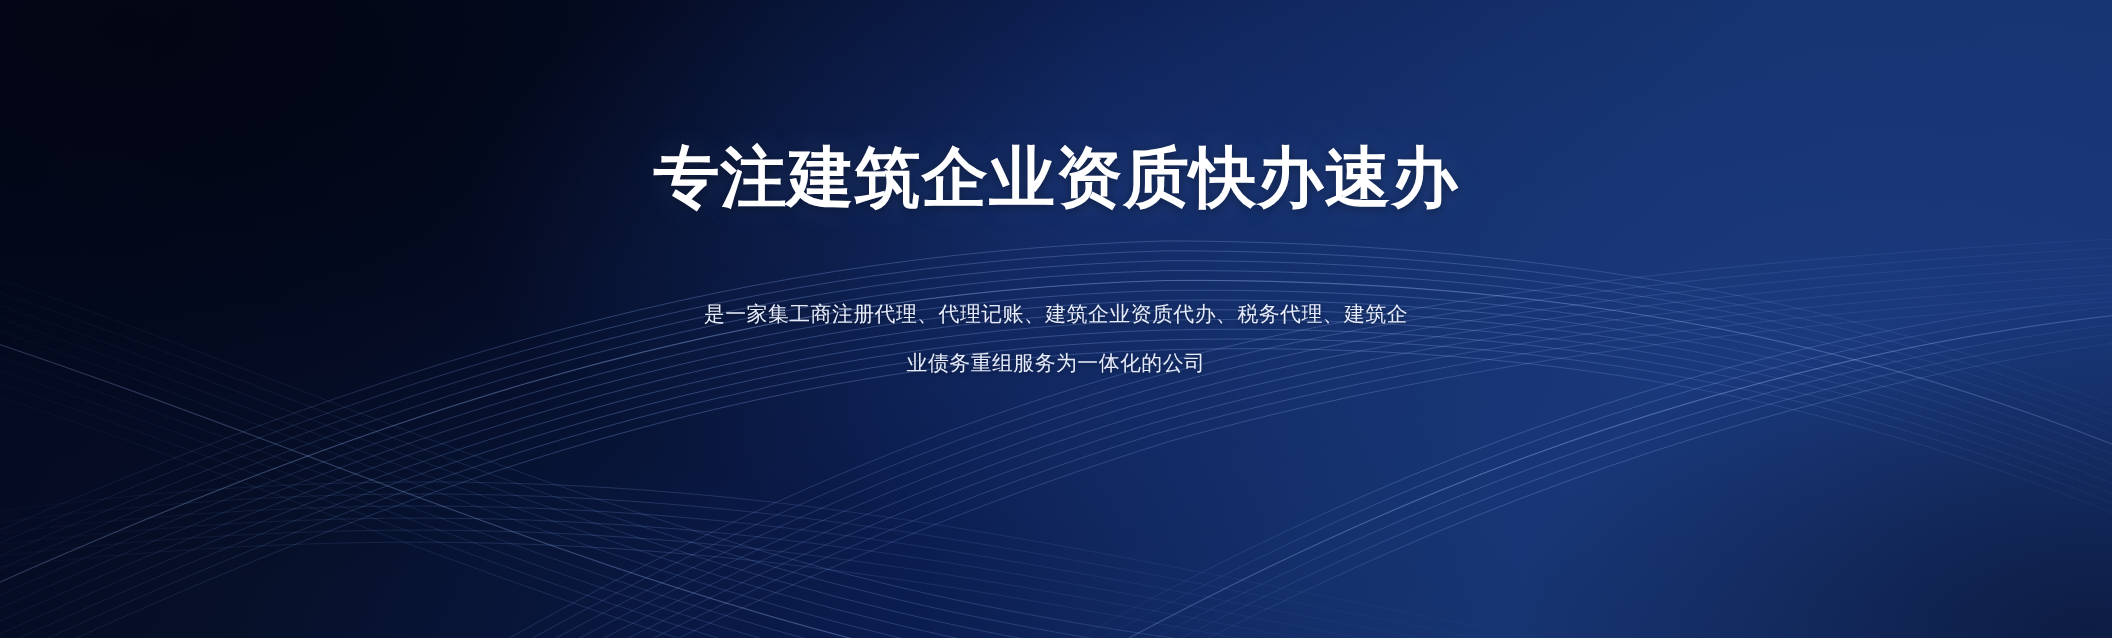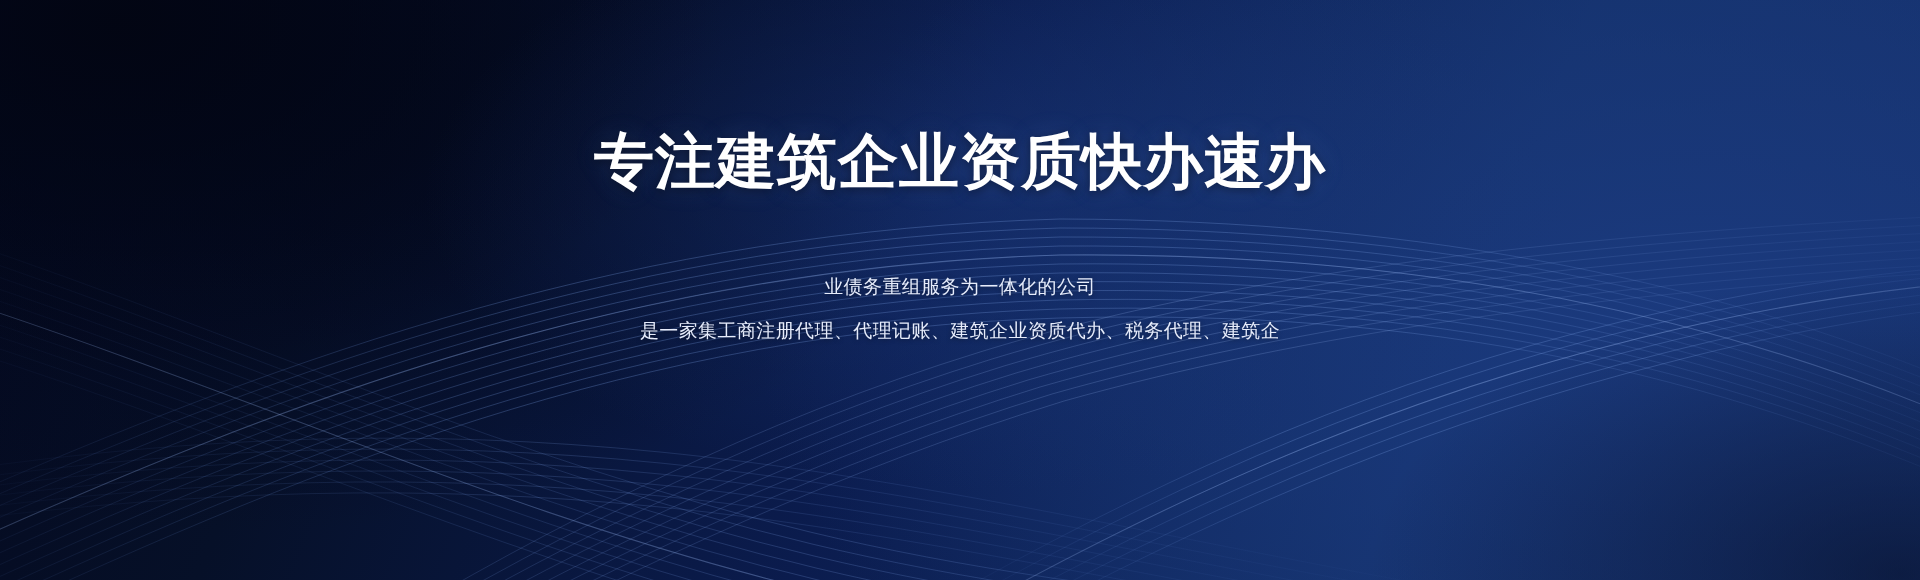--- a/index.html
+++ b/index.html
@@ -185,18 +185,18 @@
       <path d="M-60,556 C 300,393 640,267 1060,255 C 1430,252 1724,316 1990,433"></path>
       <path d="M-40,300 C 260,398 520,520 820,592 C 1120,664 1500,690 1990,700"></path>
       <path d="M1004,592 C 1204,484 1404,396 1640,338 C 1776,304 1892,288 1990,280"></path>
     </g>
   </svg>
 
   <div class="content">
     <h1 class="headline">专注建筑企业资质快办速办</h1>
 
     <p class="subtitle">
+      <span class="sub-line">是一家集工商注册代理、代理记账、建筑企业资质代办、税务代理、建筑企</span>
       <span class="sub-line">业债务重组服务为一体化的公司</span>
-      <span class="sub-line">是一家集工商注册代理、代理记账、建筑企业资质代办、税务代理、建筑企</span>
     </p>
   </div>
 
 </div>
 
 </body></html>

